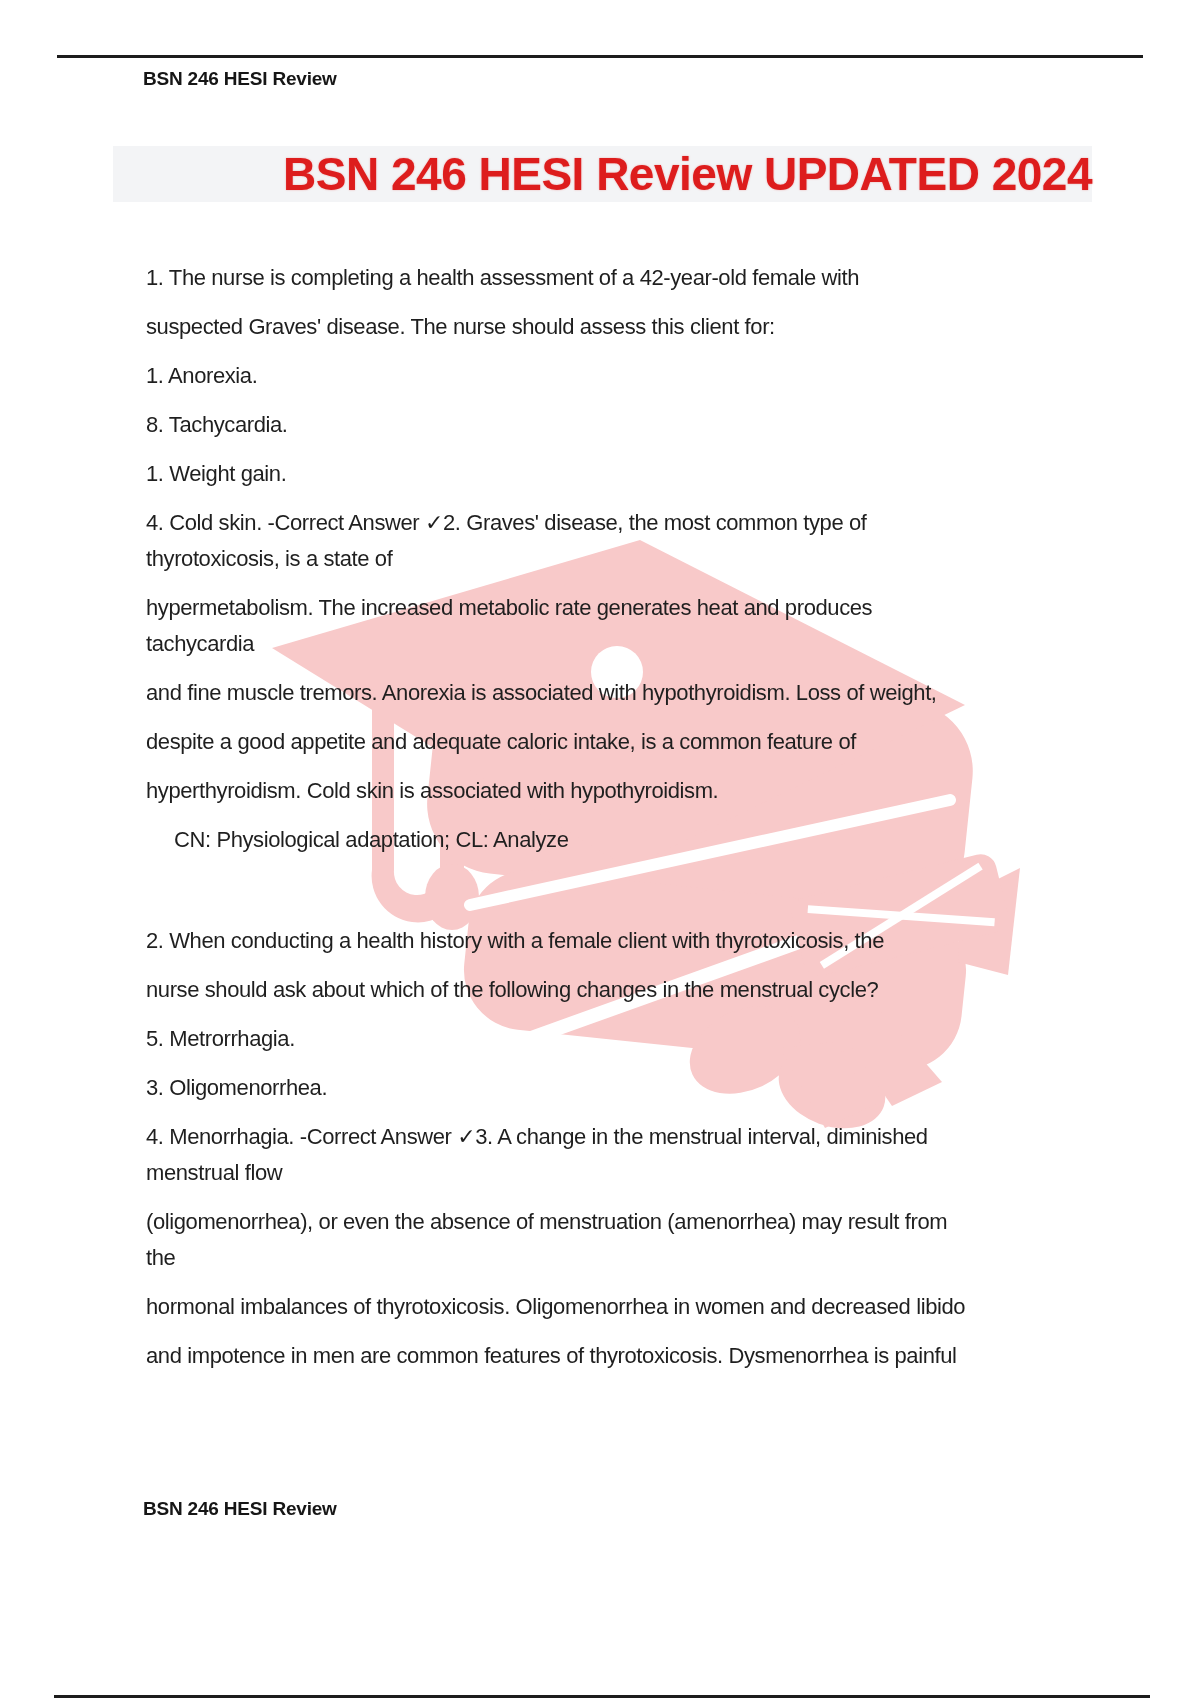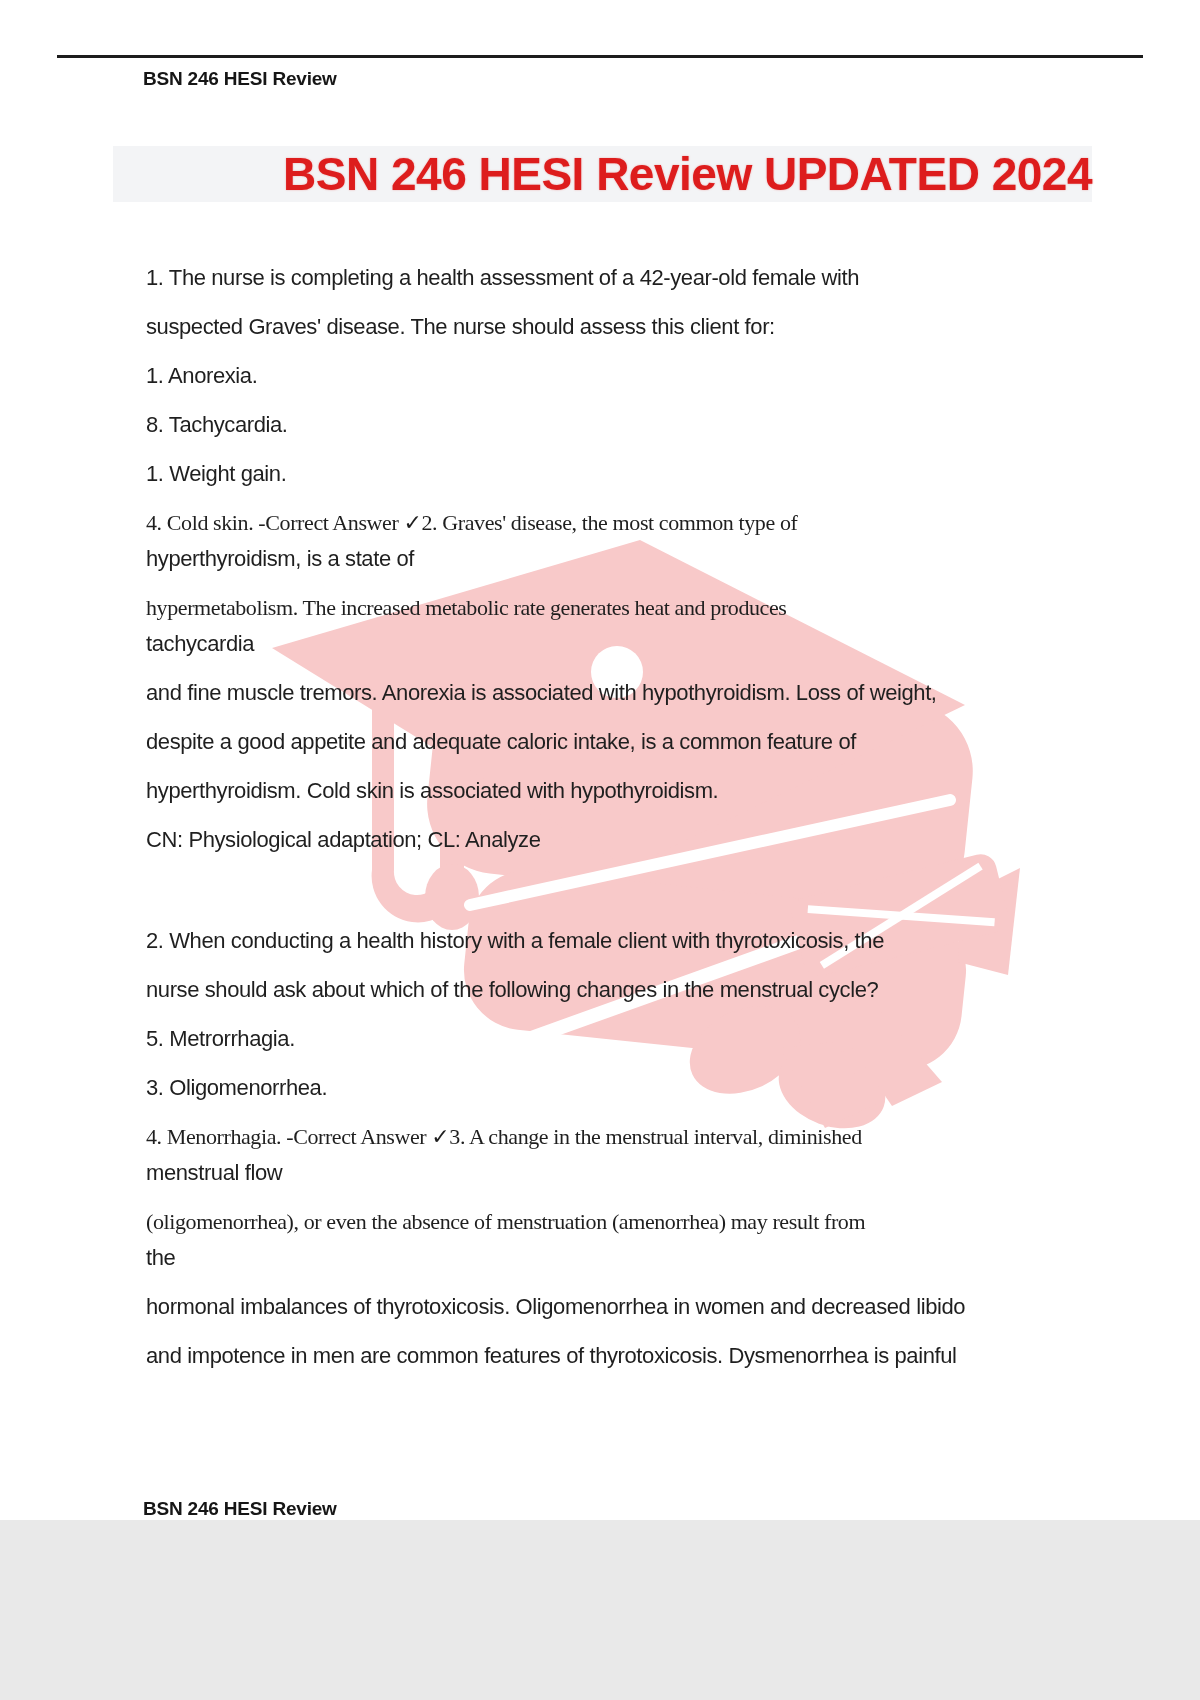--- a/index.html
+++ b/index.html
@@ -1,18 +1,18 @@
 <!DOCTYPE html>
 <html style="--title-red: #dd1d1d; --title-bar-bg: #f3f4f6; --body-text: #1f1f1f; --rule: #1c1c1c; --watermark-pink: #f8c9c9;"><head>
 <meta charset="utf-8">
 <style>
   html,body{margin:0;padding:0;background:#e9e9e9;}
   .page{
     position:relative;
-    width:1200px;height:1520px;
+    width:1200px;height:1700px;
     background:#ffffff;
     overflow:hidden;
     font-family:"Liberation Sans", sans-serif;
     color:var(--body-text,#1f1f1f);
   }
   .rule{
     position:absolute;height:3px;background:var(--rule,#1c1c1c);
   }
   .rule.top{left:57px;width:1086px;top:55px;}
   .rule.bottom{left:54px;width:1096px;top:1695px;}
@@ -44,22 +44,22 @@
   .body-text{
     position:absolute;left:146px;top:260px;width:990px;z-index:1;
   }
   .line{
     display:block;
     font-size:22px;line-height:36px;letter-spacing:-0.4px;
     white-space:nowrap;
     color:var(--body-text,#1f1f1f);
   }
   .line.para{margin-bottom:13px;}
-  .line.wrap{margin-bottom:0;font-family:Liberation Serif, serif;}
-  .line.section{margin-bottom:65px;}
+  .line.wrap{margin-bottom:0;}
+  .line.section{margin-bottom:65px;margin-left:28px;}
 </style>
 </head>
 <body>
 
 <div class="page">
 
   <div class="rule top"></div>
 
   <div class="header-text">BSN 246 HESI Review</div>
 
@@ -100,21 +100,21 @@
     <span class="title-text">BSN 246 HESI Review UPDATED 2024</span>
   </div>
 
   <div class="body-text">
       <div class="line para">1. The nurse is completing a health assessment of a 42-year-old female with</div>
       <div class="line para">suspected Graves' disease. The nurse should assess this client for:</div>
       <div class="line para">1. Anorexia.</div>
       <div class="line para">8. Tachycardia.</div>
       <div class="line para">1. Weight gain.</div>
       <div class="line wrap">4. Cold skin. -Correct Answer ✓2. Graves' disease, the most common type of</div>
-      <div class="line para">hyperthyroidism, is a state of</div>
+      <div class="line para">thyrotoxicosis, is a state of</div>
       <div class="line wrap">hypermetabolism. The increased metabolic rate generates heat and produces</div>
       <div class="line para">tachycardia</div>
       <div class="line para">and fine muscle tremors. Anorexia is associated with hypothyroidism. Loss of weight,</div>
       <div class="line para">despite a good appetite and adequate caloric intake, is a common feature of</div>
       <div class="line para">hyperthyroidism. Cold skin is associated with hypothyroidism.</div>
       <div class="line section">CN: Physiological adaptation; CL: Analyze</div>
       <div class="line para">2. When conducting a health history with a female client with thyrotoxicosis, the</div>
       <div class="line para">nurse should ask about which of the following changes in the menstrual cycle?</div>
       <div class="line para">5. Metrorrhagia.</div>
       <div class="line para">3. Oligomenorrhea.</div>

